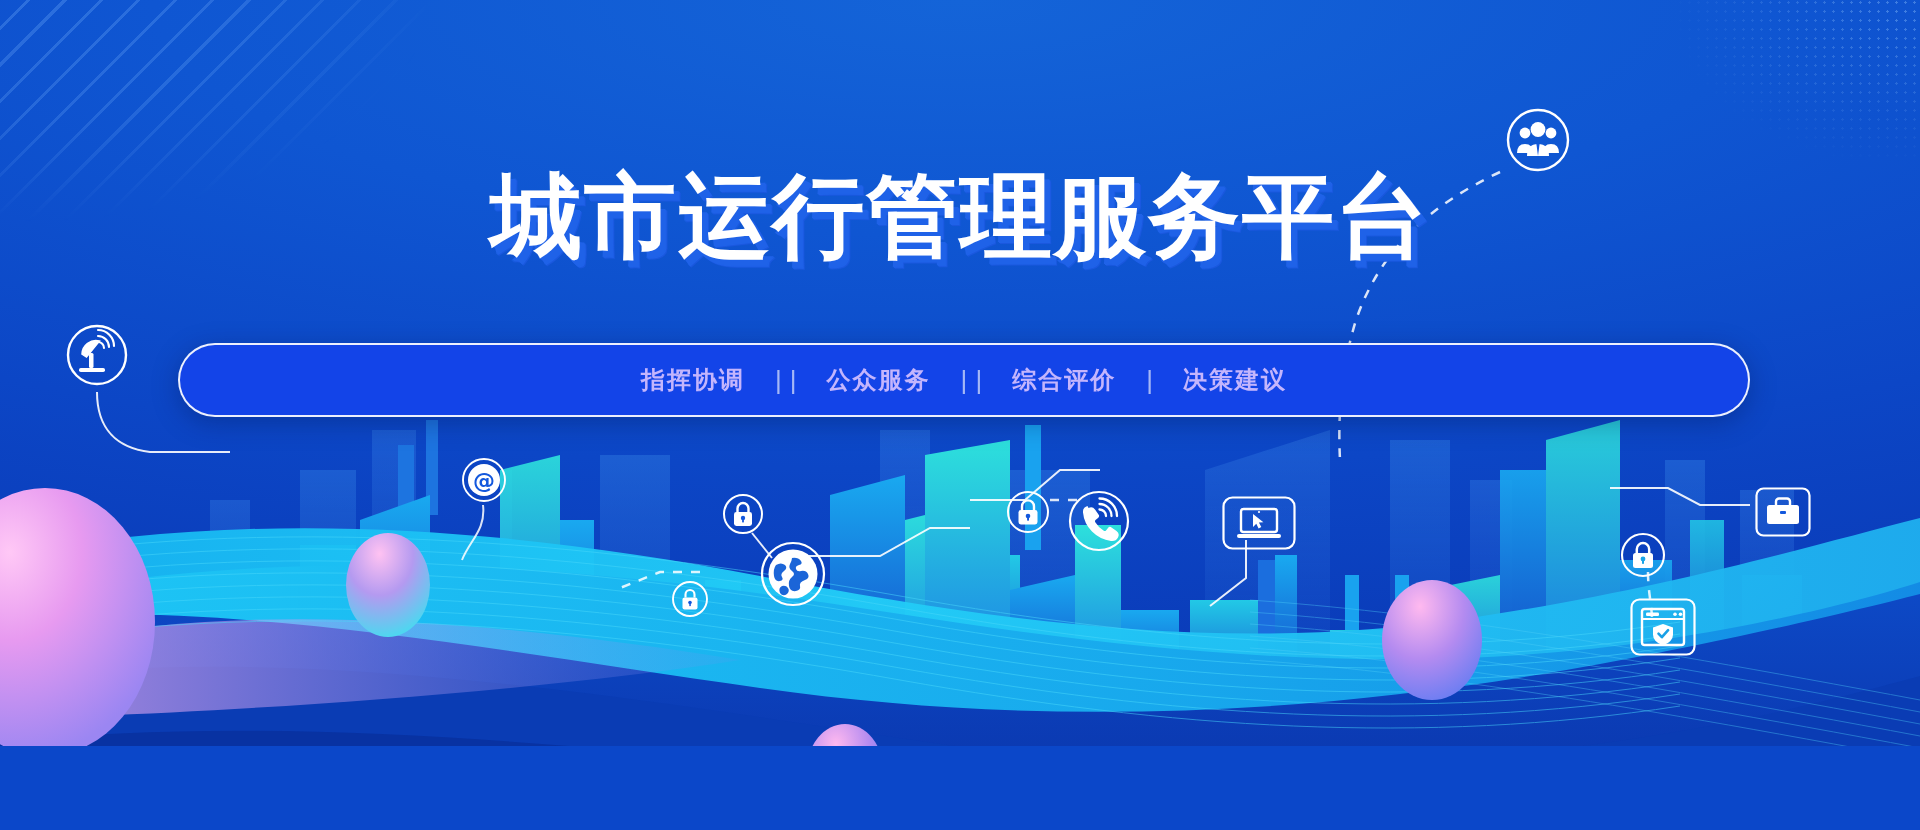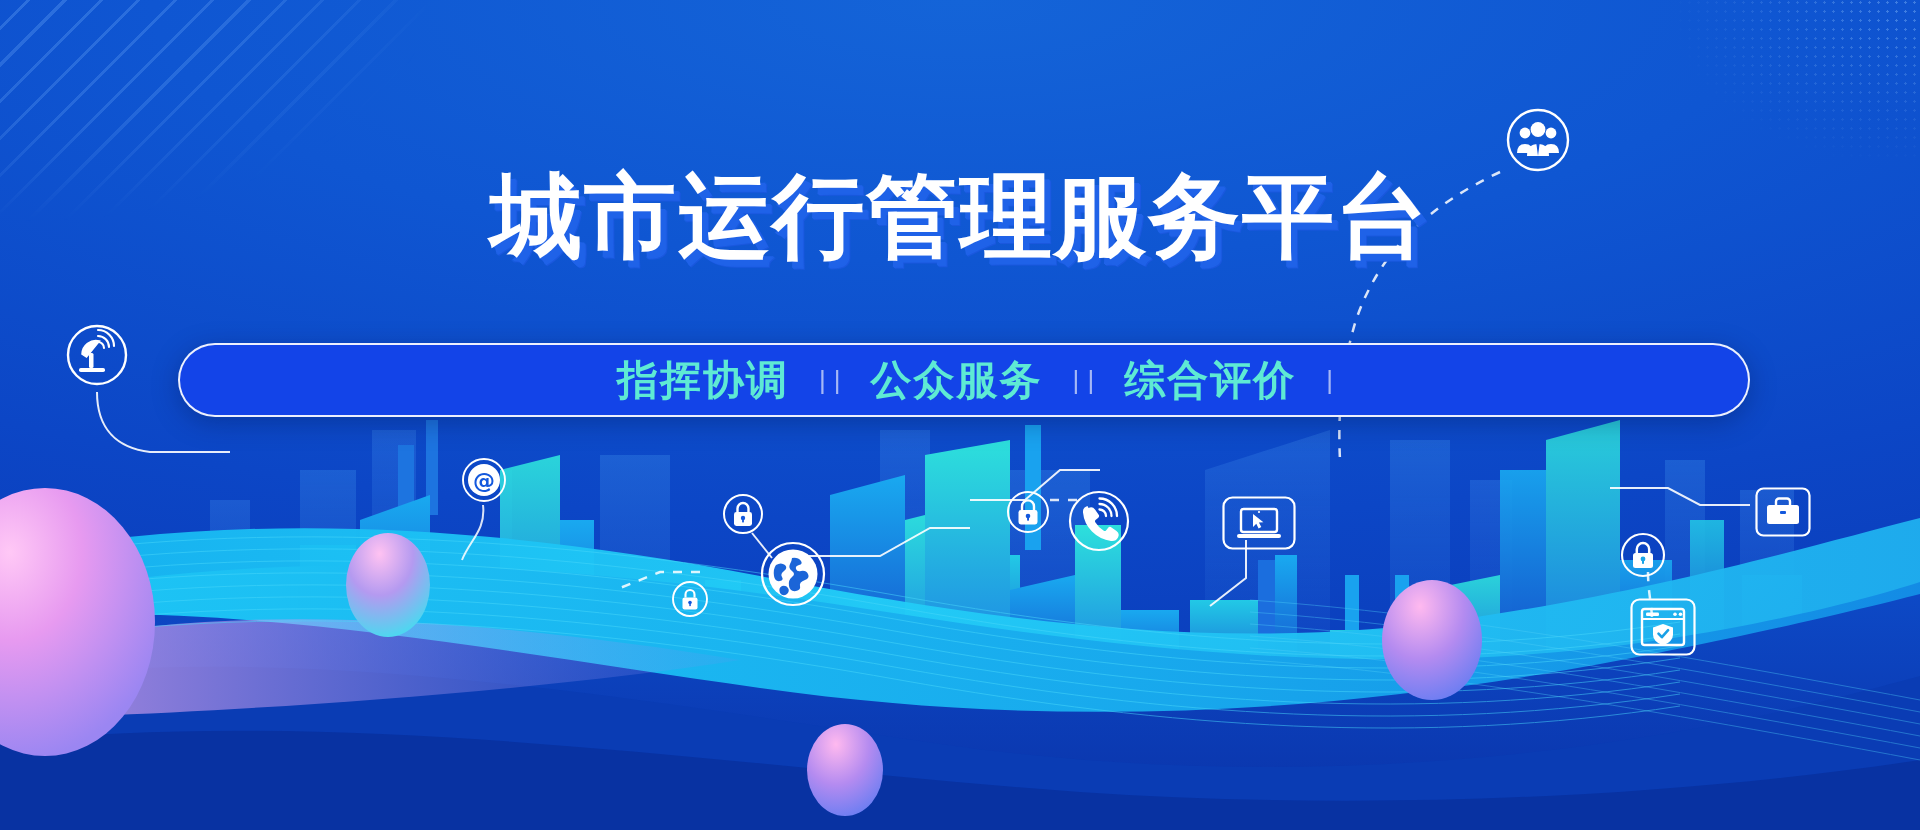--- a/index.html
+++ b/index.html
@@ -5,21 +5,21 @@
   * { margin:0; padding:0; box-sizing:border-box; }
   html,body { width:1920px; height:830px; overflow:hidden; }
   body {
     font-family:"Liberation Sans","DejaVu Sans",sans-serif;
     background:#0b47c9;
   }
 
   
   #stage {
     position:relative;
-    width:1920px; height:830px;
+    width:1920px; height:746px;
     overflow:hidden;
     background:
       radial-gradient(120% 90% at 50% 0%, #1464d8 0%, #0f56d2 35%, #0c46c6 70%, #0a3bb8 100%);
   }
 
   
   .stripes {
     position:absolute; left:-40px; top:-30px;
     width:700px; height:430px;
     background:repeating-linear-gradient(
@@ -77,23 +77,23 @@
     left:178px; top:343px;
     width:1572px; height:74px;
     background:#1344e8;
     border-radius:40px;
     border:2px solid rgba(255,255,255,.92);
     display:flex; align-items:center; justify-content:center;
     box-shadow:0 6px 26px rgba(3,24,86,.35);
     z-index:40;
   }
   .nav-item {
-    color:#5eead4;
+    color:#c4b5fd;
     font-family:"DejaVu Sans","Liberation Sans",sans-serif;
-    font-size:41px;
+    font-size:24px;
     font-weight:bold;
     letter-spacing:2px;
     padding:0 26px;
     white-space:nowrap;
     cursor:pointer;
   }
   .nav-sep {
     color:rgba(255,255,255,.62);
     font-size:26px;
     font-weight:300;
@@ -277,20 +277,21 @@
 
   <nav id="nav-pill">
     <span class="nav-item">指挥协调</span>
     <span class="nav-sep">|</span>
     <span class="nav-sep">|</span>
     <span class="nav-item">公众服务</span>
     <span class="nav-sep">|</span>
     <span class="nav-sep">|</span>
     <span class="nav-item">综合评价</span>
     <span class="nav-sep">|</span>
+    <span class="nav-item">决策建议</span>
   </nav>
 
   <div class="badge" style="left:1506px; top:108px;">
     <svg width="64" height="64" viewBox="0 0 64 64">
       <circle cx="32" cy="32" r="30" fill="none" stroke="#ffffff" stroke-width="2.4"></circle>
       <g fill="#ffffff">
         <circle cx="19" cy="25" r="5.4"></circle>
         <path d="M11 45 q0-9 8-9 q8 0 8 9 z"></path>
         <circle cx="45" cy="25" r="5.4"></circle>
         <path d="M37 45 q0-9 8-9 q8 0 8 9 z"></path>

